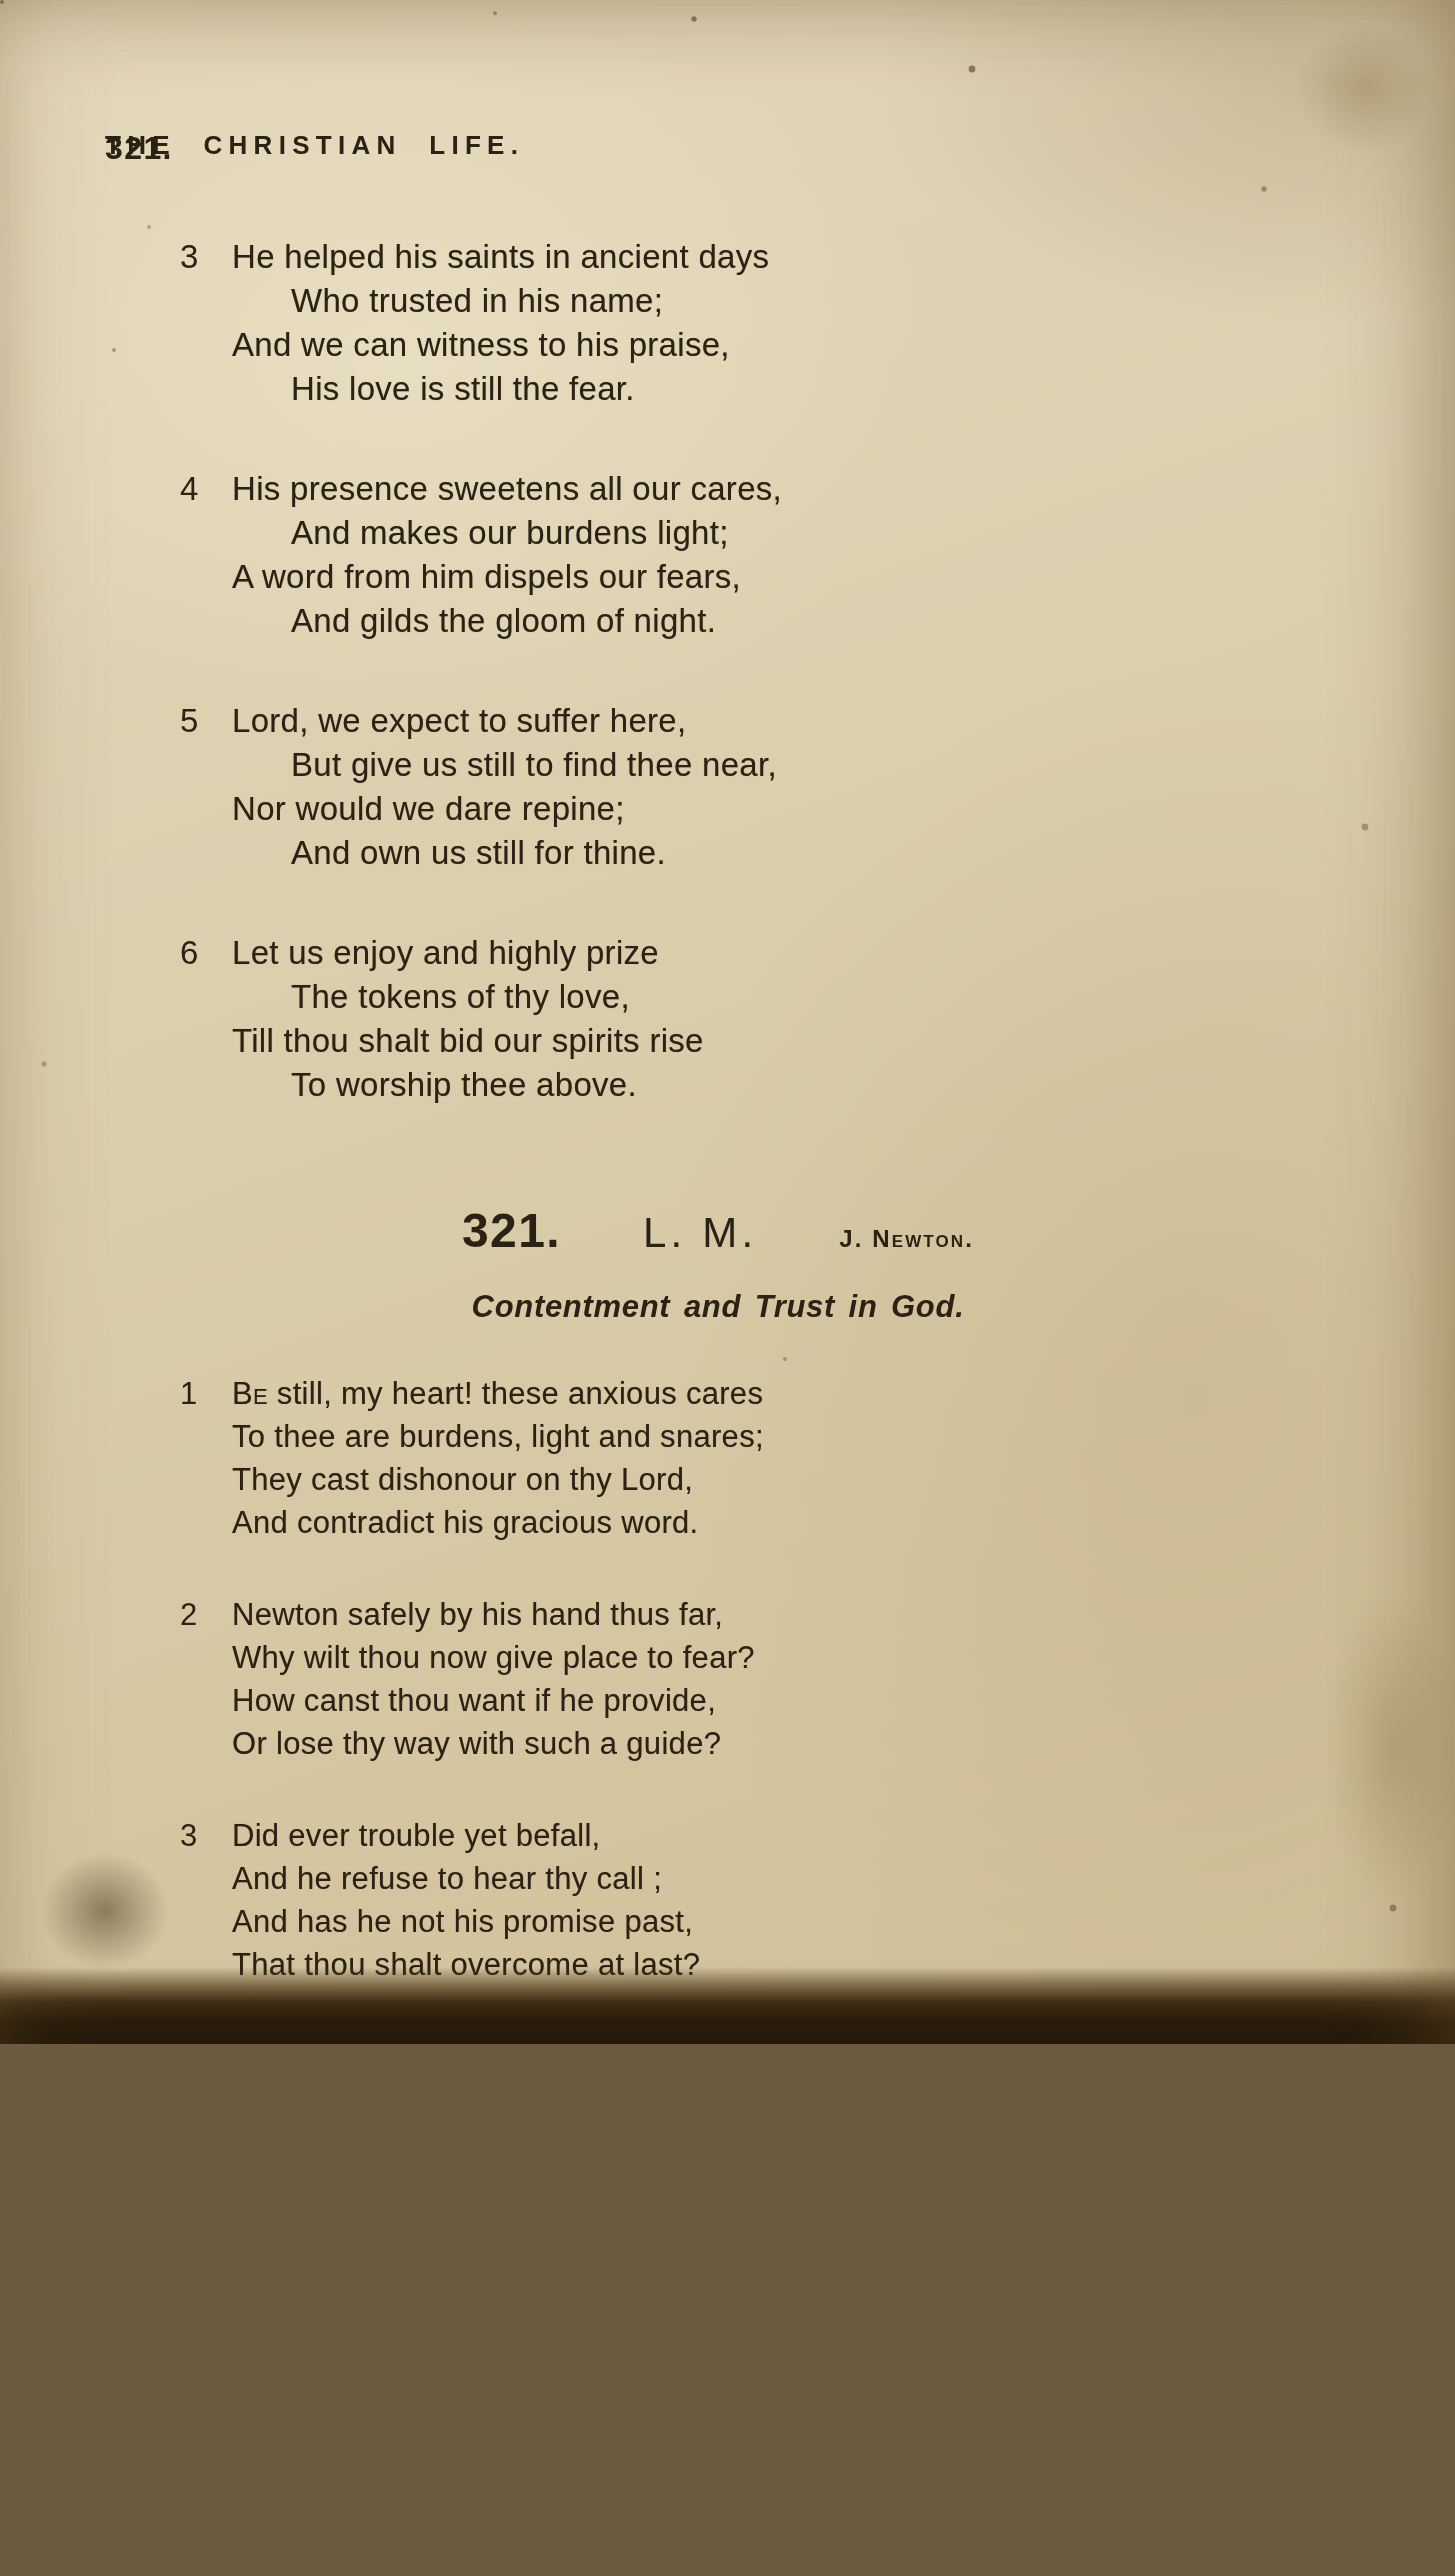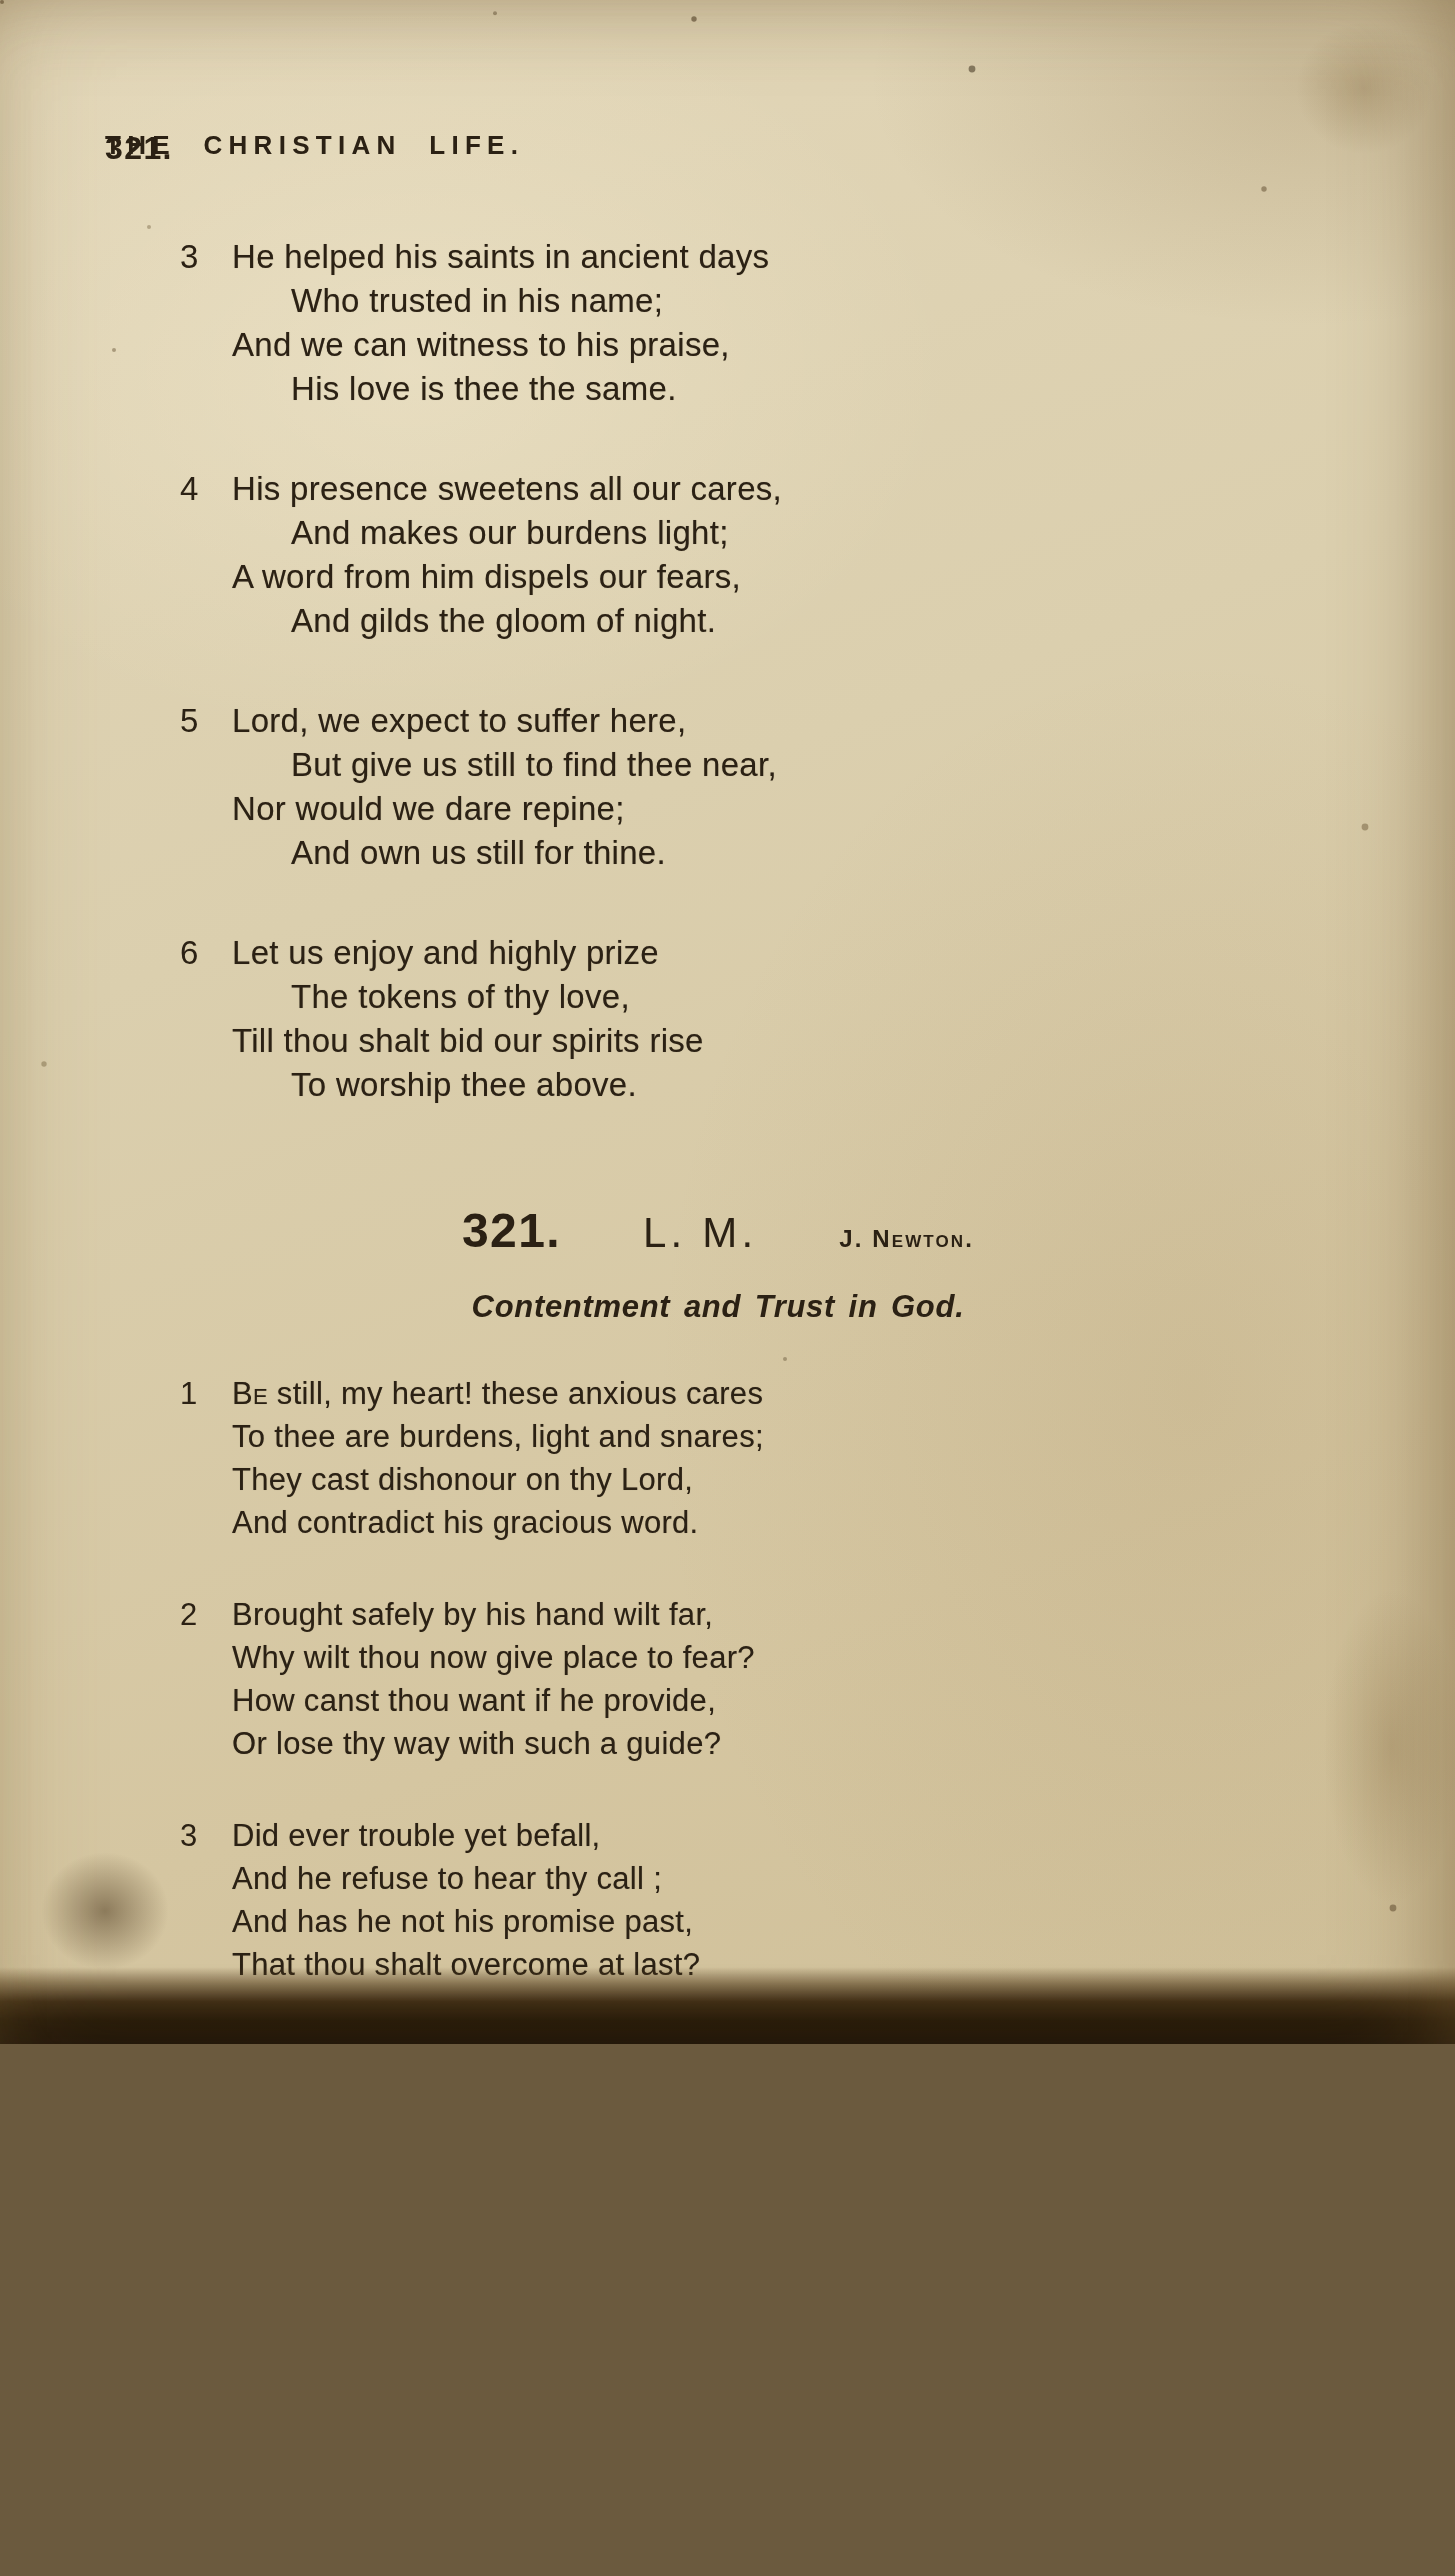--- a/index.html
+++ b/index.html
@@ -93,21 +93,21 @@
 
   <div class="content">
 
     <div class="hymn-1 alternate" id="hymn1-stanzas">
         <div class="stanza">
           <span class="stanza-number">3</span>
           <div class="stanza-lines">
             <div class="verse-line">He helped his saints in ancient days</div>
             <div class="verse-line">Who trusted in his name;</div>
             <div class="verse-line">And we can witness to his praise,</div>
-            <div class="verse-line">His love is thee the same.</div>
+            <div class="verse-line">His love is still the fear.</div>
           </div>
         </div>
         <div class="stanza">
           <span class="stanza-number">4</span>
           <div class="stanza-lines">
             <div class="verse-line">His presence sweetens all our cares,</div>
             <div class="verse-line">And makes our burdens light;</div>
             <div class="verse-line">A word from him dispels our fears,</div>
             <div class="verse-line">And gilds the gloom of night.</div>
           </div>
@@ -146,21 +146,21 @@
           <div class="stanza-lines">
             <div class="verse-line"><span class="sc">Be</span> still, my heart! these anxious cares</div>
             <div class="verse-line">To thee are burdens, light and snares;</div>
             <div class="verse-line">They cast dishonour on thy Lord,</div>
             <div class="verse-line">And contradict his gracious word.</div>
           </div>
         </div>
         <div class="stanza">
           <span class="stanza-number">2</span>
           <div class="stanza-lines">
-            <div class="verse-line">Brought safely by his hand wilt far,</div>
+            <div class="verse-line">Newton safely by his hand thus far,</div>
             <div class="verse-line">Why wilt thou now give place to fear?</div>
             <div class="verse-line">How canst thou want if he provide,</div>
             <div class="verse-line">Or lose thy way with such a guide?</div>
           </div>
         </div>
         <div class="stanza">
           <span class="stanza-number">3</span>
           <div class="stanza-lines">
             <div class="verse-line">Did ever trouble yet befall,</div>
             <div class="verse-line">And he refuse to hear thy call ;</div>

